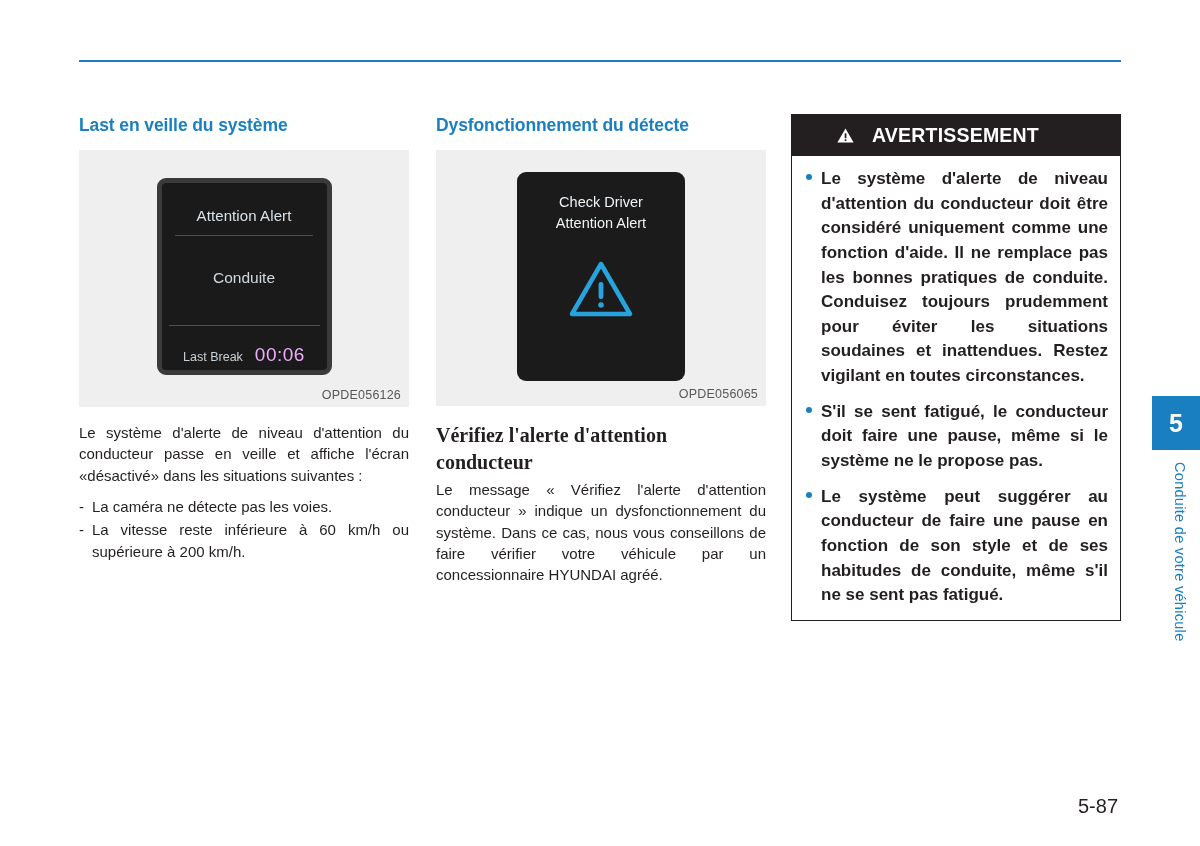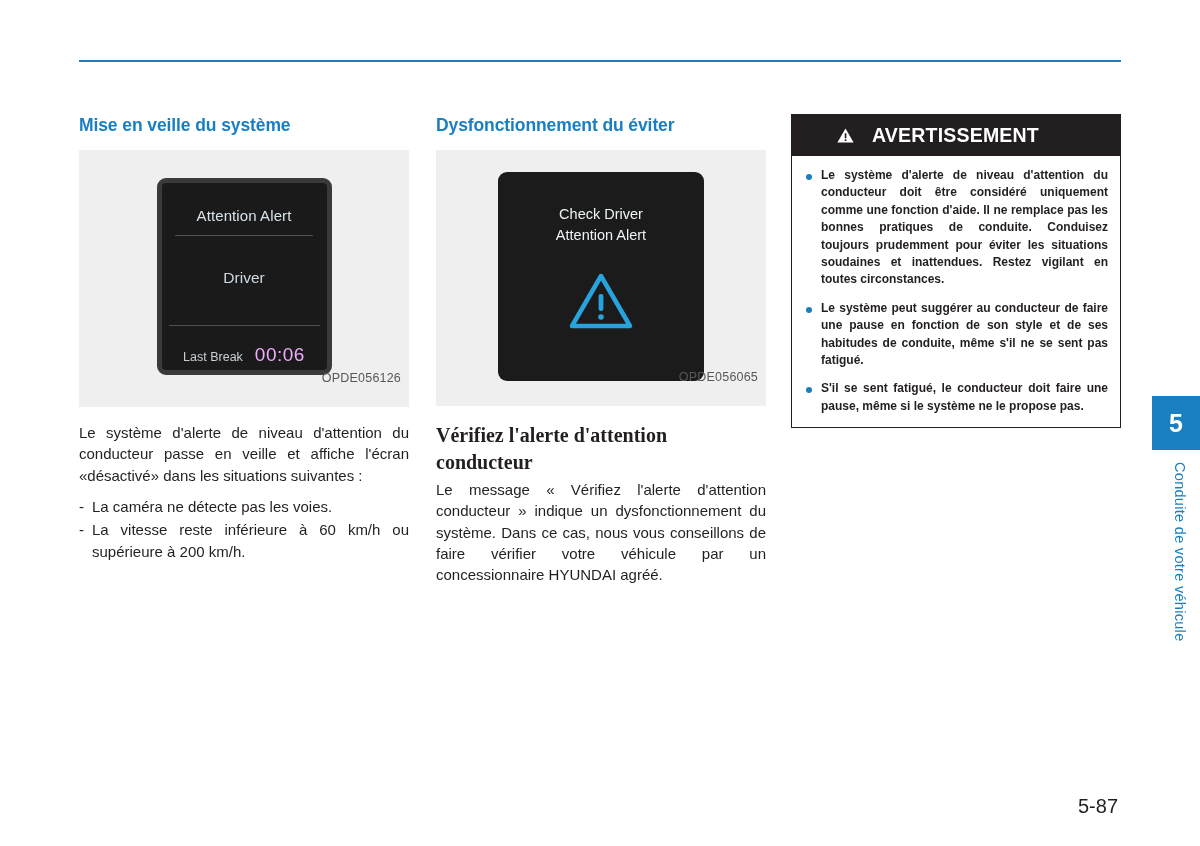--- a/index.html
+++ b/index.html
@@ -52,21 +52,21 @@
     position: relative;
   }
   .fig-1 { height: 257px; padding-top: 28px; }
   .fig-2 { height: 256px; padding-top: 22px; }
 
   .fig-caption {
     font-size: 12.5px;
     color: #58585a;
     position: absolute;
     right: 8px;
-    bottom: 22px;
+    bottom: 5px;
     letter-spacing: 0.2px;
   }
 
   
   .cluster1 {
     width: 175px;
     height: 197px;
     background: #1a1a1a;
     border: 5px solid #3a3a3a;
     border-radius: 9px;
@@ -105,28 +105,28 @@
     justify-content: center;
     align-items: baseline;
     gap: 12px;
     margin-top: 18px;
   }
   .cluster1 .c1-break-label { font-size: 12.5px; color: #c7d1d8; }
   .cluster1 .c1-break-time  { font-size: 19px; color: #f0abfc; letter-spacing: 0.5px; }
 
   
   .cluster2 {
-    width: 206px;
+    width: 168px;
     height: 209px;
     background: #1b1b1b;
     border-radius: 9px;
     margin: 0 auto;
     box-sizing: border-box;
     color: #e9eef1;
-    padding-top: 32px;
+    padding-top: 20px;
   }
   .cluster2 .c2-line {
     text-align: center;
     font-size: 14.5px;
     line-height: 1.45;
     color: #eef3f6;
   }
   .warn-tri {
     margin: 26px auto 0 auto;
     width: 66px;
@@ -193,21 +193,21 @@
     font-weight: bold;
     letter-spacing: 0.2px;
   }
   .warn-tri-small { width: 17px; height: 15px; display: block; }
 
   .warning-body { padding: 11px 12px 12px 12px; }
   ul.bullets { list-style: none; margin: 0; padding: 0; }
   ul.bullets li {
     position: relative;
     padding-left: 17px;
-    font-size: 12px;
+    font-size: 17px;
     font-weight: bold;
     line-height: 1.45;
     text-align: justify;
     margin-bottom: 11px;
     color: #231f20;
   }
   ul.bullets li:last-child { margin-bottom: 0; }
   ul.bullets li:before {
     content: "";
     position: absolute;
@@ -253,46 +253,46 @@
     font-size: 20px;
     color: #231f20;
   }
 </style>
 </head>
 <body>
 
 <div class="top-rule"></div>
 
 <div class="col col-1">
-  <h2 class="section-title">Mise en veille du système</h2>
+  <h2 class="section-title">Last en veille du système</h2>
 
   <div class="figure fig-1">
     <div class="cluster1">
       <div class="c1-title">Attention Alert</div>
       <div class="c1-rule"></div>
-      <div class="c1-standby">Driver</div>
+      <div class="c1-standby">Conduite</div>
       <div class="c1-bottom-rule"></div>
       <div class="c1-break">
         <span class="c1-break-label">Last Break</span>
         <span class="c1-break-time">00:06</span>
       </div>
     </div>
     <div class="fig-caption">OPDE056126</div>
   </div>
 
   <p class="body first">Le système d'alerte de niveau d'attention du conducteur passe en veille et affiche l'écran «désactivé» dans les situations suivantes :</p>
 
   <ul class="dashlist">
     <li>La caméra ne détecte pas les voies.</li>
     <li>La vitesse reste inférieure à 60 km/h ou supérieure à 200  km/h.</li>
   </ul>
 </div>
 
 <div class="col col-2">
-  <h2 class="section-title">Dysfonctionnement du éviter</h2>
+  <h2 class="section-title">Dysfonctionnement du détecte</h2>
 
   <div class="figure fig-2">
     <div class="cluster2">
       <div class="c2-line">Check Driver</div>
       <div class="c2-line">Attention Alert</div>
       <svg class="warn-tri" viewBox="0 0 66 58">
         <path d="M33 4 L62 54 L4 54 Z" fill="none" stroke="#27a3dd" stroke-width="4.5" stroke-linejoin="round"></path>
         <rect x="30.6" y="22" width="4.8" height="17" rx="2.2" fill="#27a3dd"></rect>
         <circle cx="33" cy="45" r="2.8" fill="#27a3dd"></circle>
       </svg>
@@ -310,22 +310,22 @@
       <svg class="warn-tri-small" viewBox="0 0 17 15">
         <path d="M8.5 0.6 L16.6 14.4 L0.4 14.4 Z" fill="#ffffff"></path>
         <rect x="7.7" y="5.3" width="1.7" height="5" fill="#231f20"></rect>
         <rect x="7.7" y="11.3" width="1.7" height="1.7" fill="#231f20"></rect>
       </svg>
       <span class="wtitle">AVERTISSEMENT</span>
     </div>
     <div class="warning-body">
       <ul class="bullets">
         <li>Le système d'alerte de niveau d'attention du conducteur doit être considéré uniquement comme une fonction d'aide. Il ne remplace pas les bonnes pratiques de conduite. Conduisez toujours prudemment pour éviter les situations soudaines et inattendues. Restez vigilant en toutes circonstances.</li>
+        <li>S'il se sent fatigué, le conducteur doit faire une pause, même si le système ne le propose pas.</li>
         <li>Le système peut suggérer au conducteur de faire une pause en fonction de son style et de ses habitudes de conduite, même s'il ne se sent pas fatigué.</li>
-        <li>S'il se sent fatigué, le conducteur doit faire une pause, même si le système ne le propose pas.</li>
       </ul>
     </div>
   </div>
 </div>
 
 <div class="side-tab">5</div>
 <div class="side-label">Conduite de votre véhicule</div>
 <div class="page-num">5-87</div>
 
 </body></html>

